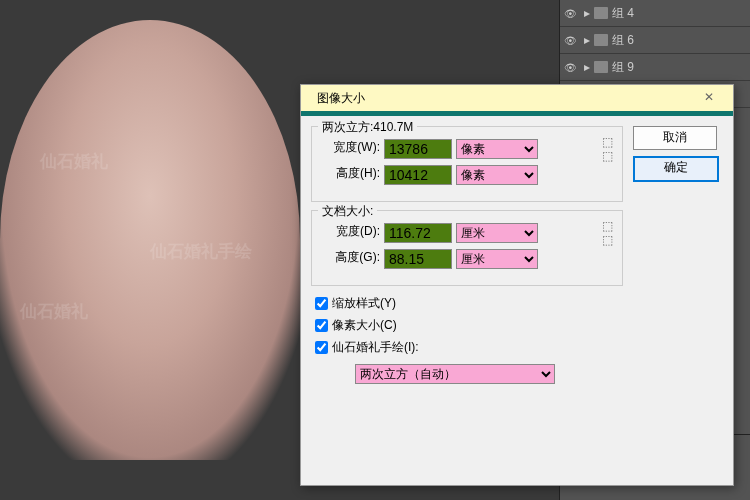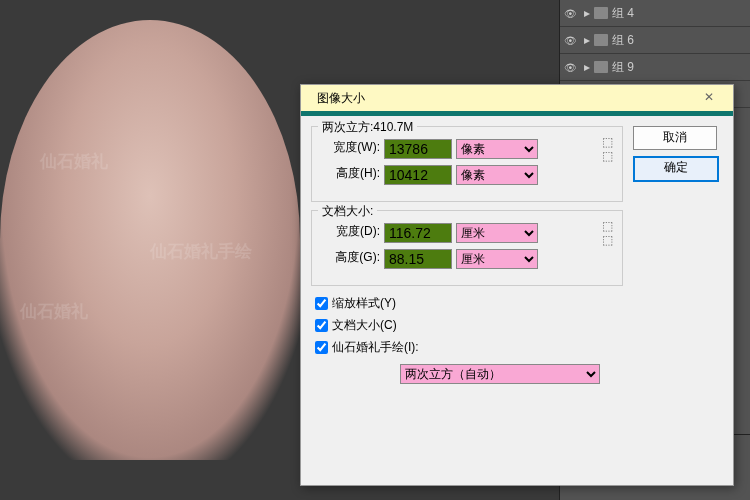--- a/index.html
+++ b/index.html
@@ -25,21 +25,21 @@
 .group-title{position:absolute;top:-8px;left:6px;background:#f0f0f0;padding:0 4px}
 .row{display:flex;align-items:flex-start;margin:4px 0;height:22px}
 .label{width:62px;text-align:right;margin-right:4px}
 input[type=text]{height:18px;border:1px solid #888;background:#4d7c0f;padding:0 4px;font-size:14px}
 .num{width:58px}
 select{height:20px;border:1px solid #888;background:#f9a8d4;font-size:12px}
 .unit{width:82px;margin-left:4px}
 .chain{width:14px;margin-left:6px;color:#666}
 .chk-row{margin:3px 0;display:flex;align-items:center}
 .chk-row input{margin-right:4px}
-.interp{width:200px;margin-left:89px;margin-top:4px}
+.interp{width:200px;margin-left:44px;margin-top:4px}
 .watermark{position:absolute;color:rgba(255,255,255,0.15);font-size:17px;font-weight:bold;pointer-events:none}
 </style>
 </head>
 <body>
 
 <div class="canvas">
   <div class="artwork"></div>
   <div class="watermark" style="top:150px;left:40px">仙石婚礼</div>
   <div class="watermark" style="top:240px;left:150px">仙石婚礼手绘</div>
   <div class="watermark" style="top:300px;left:20px">仙石婚礼</div>
@@ -120,21 +120,21 @@
           </div>
           <div class="chain">⬚<br>⬚</div>
         </div>
       </div>
       <div class="chk-row">
           <input type="checkbox" checked="" style="">
           <span>缩放样式(Y)</span>
         </div>
       <div class="chk-row">
           <input type="checkbox" checked="" style="">
-          <span>文档大小(C)</span>
+          <span>像素大小(C)</span>
         </div>
       <div class="chk-row">
           <input type="checkbox" checked="" style="">
           <span>仙石婚礼手绘(I):</span>
         </div>
       <select class="interp"><option>两次立方（自动）</option></select>
     </div>
     <div class="right-col">
       <span class="btn">取消</span>
       <span class="btn primary">确定</span>

